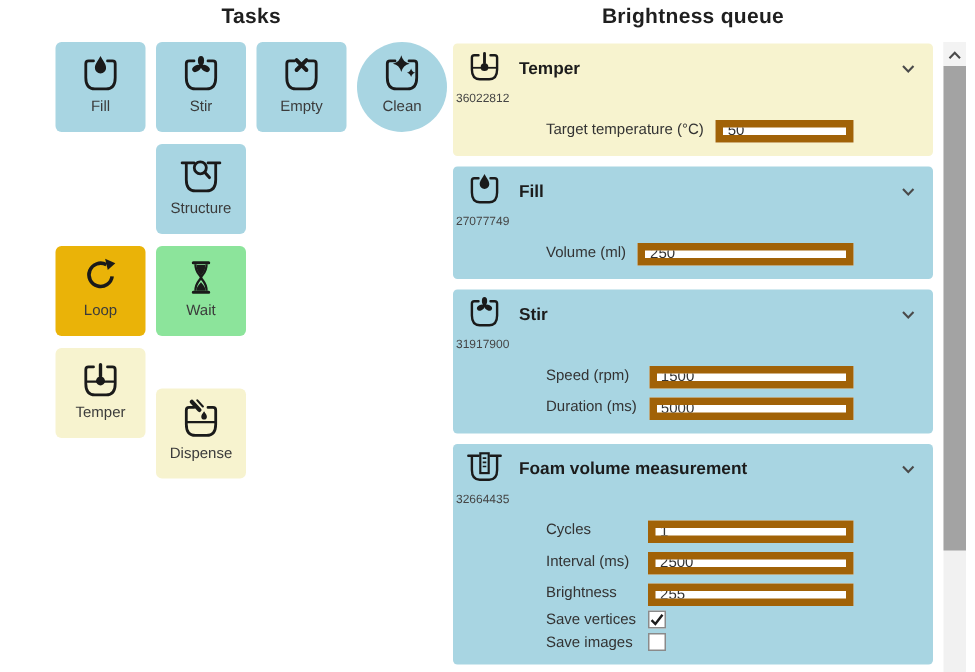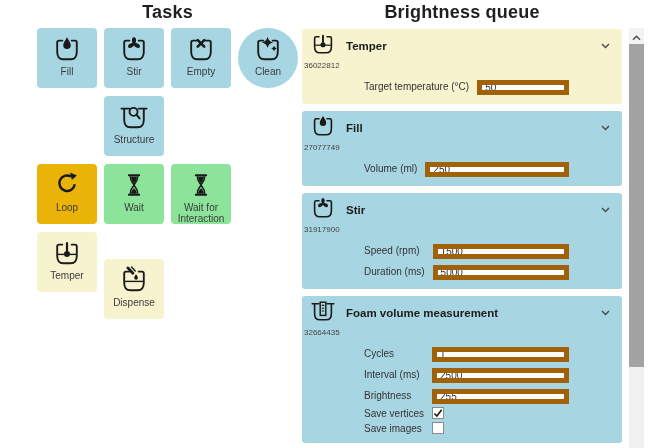--- a/index.html
+++ b/index.html
@@ -2,21 +2,21 @@
 <html><head>
 <meta charset="utf-8">
 <style>
   html,body{margin:0;padding:0;}
   body{
     width:650px;height:448px;position:relative;overflow:hidden;
     background:#ffffff;font-family:"Liberation Sans",sans-serif;
     -webkit-font-smoothing:antialiased;
   }
   .panel-title{
-    position:absolute;top:2px;font-weight:bold;font-size:18px;color:#1f1f1f;
+    position:absolute;top:2px;font-weight:bold;font-size:14px;color:#1f1f1f;
     text-align:center;letter-spacing:.2px;
   }
   #tasks-title{left:37px;width:261px;}
   #queue-title{left:302px;width:320px;}
 
   #task-grid{position:absolute;left:37px;top:28px;width:268px;height:268px;}
   .task-btn{
     position:absolute;width:60px;height:60px;border-radius:4px;
     display:flex;flex-direction:column;align-items:center;cursor:default;
   }
@@ -125,31 +125,20 @@
       <span class="task-icon">
         <svg width="30" height="28" viewBox="0 0 32 30">
           <path d="M10.5 4.5 H21.5 M10.5 25.5 H21.5" stroke="#1a1a1a" stroke-width="2.2" stroke-linecap="round"></path>
           <path d="M12 5.5 C12 11.5 15 12.5 16 15 C17 12.5 20 11.5 20 5.5 M12 24.5 C12 18.5 15 17.5 16 15 C17 17.5 20 18.5 20 24.5" fill="none" stroke="#1a1a1a" stroke-width="1.6"></path>
           <path d="M12.9 6 H19.1 C19.1 10.8 16.9 11.8 16 13.8 C15.1 11.8 12.9 10.8 12.9 6 Z" fill="#1a1a1a"></path>
           <path d="M12.9 24.5 H19.1 C19.1 20.8 16.9 20 16 18.2 C15.1 20 12.9 20.8 12.9 24.5 Z" fill="#1a1a1a"></path>
         </svg>
       </span>
       <div class="task-label">Wait</div>
     </div>
-    <div class="task-btn" style="left: 134px; top: 136px; background: rgb(140, 228, 155);">
-      <span class="task-icon">
-        <svg width="30" height="28" viewBox="0 0 32 30">
-          <path d="M10.5 4.5 H21.5 M10.5 25.5 H21.5" stroke="#1a1a1a" stroke-width="2.2" stroke-linecap="round"></path>
-          <path d="M12 5.5 C12 11.5 15 12.5 16 15 C17 12.5 20 11.5 20 5.5 M12 24.5 C12 18.5 15 17.5 16 15 C17 17.5 20 18.5 20 24.5" fill="none" stroke="#1a1a1a" stroke-width="1.6"></path>
-          <path d="M12.9 6 H19.1 C19.1 10.8 16.9 11.8 16 13.8 C15.1 11.8 12.9 10.8 12.9 6 Z" fill="#1a1a1a"></path>
-          <path d="M12.9 24.5 H19.1 C19.1 20.8 16.9 20 16 18.2 C15.1 20 12.9 20.8 12.9 24.5 Z" fill="#1a1a1a"></path>
-        </svg>
-      </span>
-      <div class="task-label">Wait for Interaction</div>
-    </div>
     <div class="task-btn" style="left: 0px; top: 204px; background: rgb(247, 243, 207);">
       <span class="task-icon">
         <svg width="30" height="28" viewBox="0 0 32 30">
           <path d="M11 6 H7.5 Q5.5 6 5.5 8 V18 Q5.5 26 12 26 H20 Q26.5 26 26.5 18 V8 Q26.5 6 24.5 6 H21" fill="none" stroke="#1a1a1a" stroke-width="2" stroke-linecap="round"></path>
           <path d="M6 16.5 H26" stroke="#1a1a1a" stroke-width="1.5"></path>
           <path d="M16 4.5 V12.5" stroke="#1a1a1a" stroke-width="2.4" stroke-linecap="round"></path>
           <circle cx="16" cy="16" r="3.2" fill="#1a1a1a"></circle>
         </svg>
       </span>
       <div class="task-label">Temper</div>

